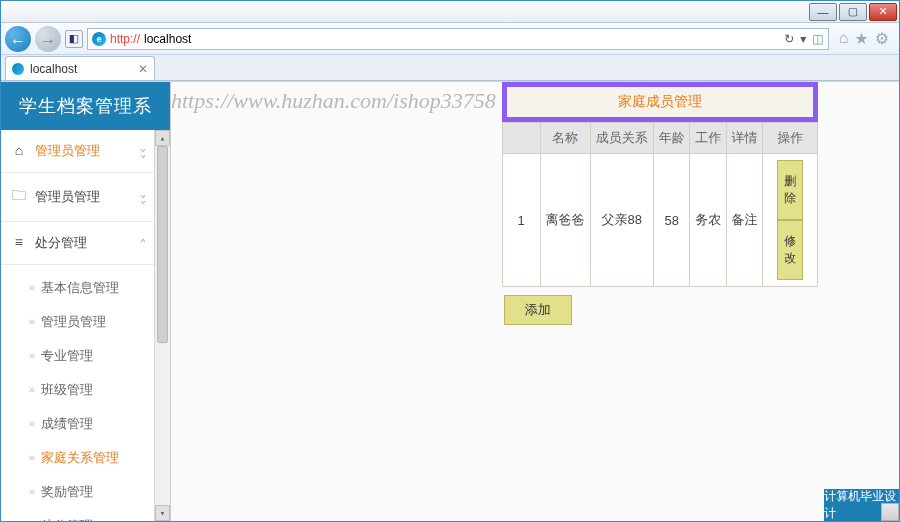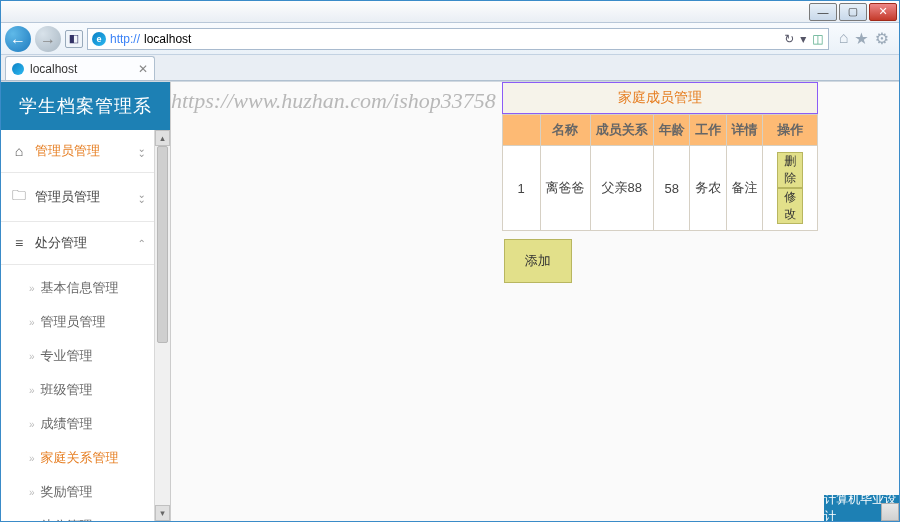--- a/index.html
+++ b/index.html
@@ -10,59 +10,59 @@
   .winbtn { width: 28px; height: 18px; margin-left: 2px; border: 1px solid #7a7a7a; display: flex; align-items: center; justify-content: center; font-size: 11px; border-radius: 2px; }
   .winbtn.min, .winbtn.max { background: linear-gradient(#e8f0f8,#c8d8ea); color: #333; }
   .winbtn.close { background: linear-gradient(#e88,#c43a2a); color: #fff; border-color: #a02a1a; }
   
   .chrome { height: 32px; background: linear-gradient(#f8fbfe,#eaf1f8); border-bottom: 1px solid #c3d2e2; display: flex; align-items: center; padding: 0 4px; gap: 4px; }
   .navcircle { width: 26px; height: 26px; border-radius: 50%; background: radial-gradient(circle at 30% 30%, #5fb9e8, #1f7bbf); display:flex; align-items:center; justify-content:center; color:#fff; font-size:16px; }
   .navcircle.fwd { background: radial-gradient(circle at 30% 30%, #d8e2ea, #aab8c4); color:#888; }
   .smallbox { width:18px; height:18px; border:1px solid #99aabb; border-radius:2px; display:flex; align-items:center; justify-content:center; font-size:11px; color:#336; background:#f0f5fa; }
   .addrbar { flex:1; height:22px; border:1px solid #a8bace; background:#fff; display:flex; align-items:center; padding:0 4px; font-size:12px; color:#444; gap:4px; }
   .addrbar .ie-e { width:14px; height:14px; border-radius:50%; background:linear-gradient(135deg,#0a7fc4,#2cb8f0); color:#fff; font-size:9px; display:flex; align-items:center; justify-content:center; font-weight:bold;}
-  .addrbar .dim { color:#3b82f6; }
+  .addrbar .dim { color:#ef4444; }
   .addr-icons { display:flex; gap:6px; align-items:center; margin-left:auto; font-size:12px; color:#556;}
   .right-icons { display:flex; gap:6px; padding:0 6px; color:#9baab9; font-size:16px; }
   
   .tabstrip { height:26px; background:#e9eef4; border-bottom:1px solid #b0c0d0; display:flex; align-items:flex-end; }
   .tab { height:24px; min-width:150px; background:#fcfdff; border:1px solid #b0c0d0; border-bottom:none; border-radius:3px 3px 0 0; display:flex; align-items:center; padding:0 6px; font-size:12px; color:#333; gap:6px; margin-left:4px;}
   .tab .ie-e { width:12px; height:12px; border-radius:50%; background:linear-gradient(135deg,#0a7fc4,#2cb8f0); }
   .tab .x { margin-left:auto; color:#888; font-size:12px;}
   
   .content { flex:1; display:flex; border-top:1px solid #d0d8e0; overflow:hidden; background:#fff; }
-  .sidebar { width:170px; background:#fff; border-right:1px solid #ccc; display:flex; flex-direction:column; }
+  .sidebar { width:170px; background:#fff; border-right:1px solid #ccc; display:flex; flex-direction:column;font-family:Liberation Mono, monospace; }
   .apptitle { background:#1d80b4; color:#fff; padding:12px 8px; font-size:18px; font-weight:500; letter-spacing:1px; text-align:center;}
   .menuitem { padding:12px 10px; border-bottom:1px solid #e8e8e8; display:flex; align-items:center; gap:8px; color:#444; position:relative;}
   .menuitem.top { color:#e67e22; }
   .menuitem .chev { position:absolute; right:8px; color:#999; font-size:10px;}
   .menuitem .chev.dbl::after { content:"⌄"; display:block; margin-top:-6px;}
   .menuitem .miicon { width:16px; text-align:center; color:#555; font-size:14px;}
   .submenu { padding:6px 0 6px 28px; }
   .subitem { padding:8px 0; color:#666; font-size:13px; display:flex; align-items:center; gap:6px;}
   .subitem .arrow { color:#bbb; font-size:10px;}
   .subitem.active { color:#e67e22; }
   .sidescroll { width:16px; background:#f0f0f0; border-left:1px solid #d8d8d8; display:flex; flex-direction:column;}
   .sidescroll .btn{ height:16px; background:#e0e0e0; border:1px solid #c0c0c0; display:flex; align-items:center; justify-content:center; font-size:9px; color:#666;}
   .sidescroll .track{ flex:1; position:relative; }
   .sidescroll .thumb{ position:absolute; left:2px; right:2px; top:0; height:55%; background:#cfcfcf; border:1px solid #b8b8b8; border-radius:2px;}
   .sidebar-wrap { display:flex; flex:1; overflow:hidden;}
   .sidebar-inner { flex:1; overflow:hidden; }
   
   .main { flex:1; display:flex; flex-direction:row; background:#fafafa; }
   .watermark { text-align:center; color:#b8b8b8; font-size:22px; font-family: "Times New Roman", serif; font-style:italic; padding:6px 0 10px; white-space:nowrap;}
   .panel { margin:0 6px; }
-  .panel-title { border:1px solid #8b5cf6; background:#f6f3ea; color:#e67e22; font-size:14px; text-align:center; padding:6px 0; font-weight:500;}
+  .panel-title { border:5px solid #8b5cf6; background:#f6f3ea; color:#e67e22; font-size:14px; text-align:center; padding:6px 0; font-weight:500;}
   table.data { width:100%; border-collapse:collapse; }
   table.data th, table.data td { border:1px solid #d6d0c4; padding:6px 4px; text-align:center; font-size:13px; color:#444;}
-  table.data th { background:#fdba74; font-weight:bold; color:#666; }
+  table.data th { background:#e5e5e5; font-weight:normal; color:#666; }
   table.data td { background:#fff; }
-  .opbtn { display:inline-block; background:#e2e08a; border:1px solid #b8b660; padding:0 6px; font-size:12px; color:#333; margin:0 10px;}
-  .addbtn { display:inline-block; background:#e2e08a; border:1px solid #b8b660; padding:12px 20px; font-size:13px; color:#333; margin:8px 0 0 2px;}
-  .footer { height:26px; background:#1d80b4; color:#fff; font-size:12px; display:flex; align-items:center; justify-content:center; margin-top:auto; position:relative;}
+  .opbtn { display:inline-block; background:#e2e08a; border:1px solid #b8b660; padding:12px 6px; font-size:12px; color:#333; margin:0 10px;}
+  .addbtn { display:inline-block; background:#e2e08a; border:1px solid #b8b660; padding:5px 20px; font-size:13px; color:#333; margin:8px 0 0 2px;}
+  .footer { height:32px; background:#1d80b4; color:#fff; font-size:12px; display:flex; align-items:center; justify-content:center; margin-top:auto; position:relative;}
   .footer .sc{ position:absolute; right:0; bottom:0; width:18px; height:18px; background:linear-gradient(#e8e8e8,#d0d0d0); border:1px solid #b0b0b0;}
 </style>
 </head>
 <body>
 
 <div class="window">
 
   <div class="titlebar">
     <div class="winbtn min">—</div>
     <div class="winbtn max">▢</div>

